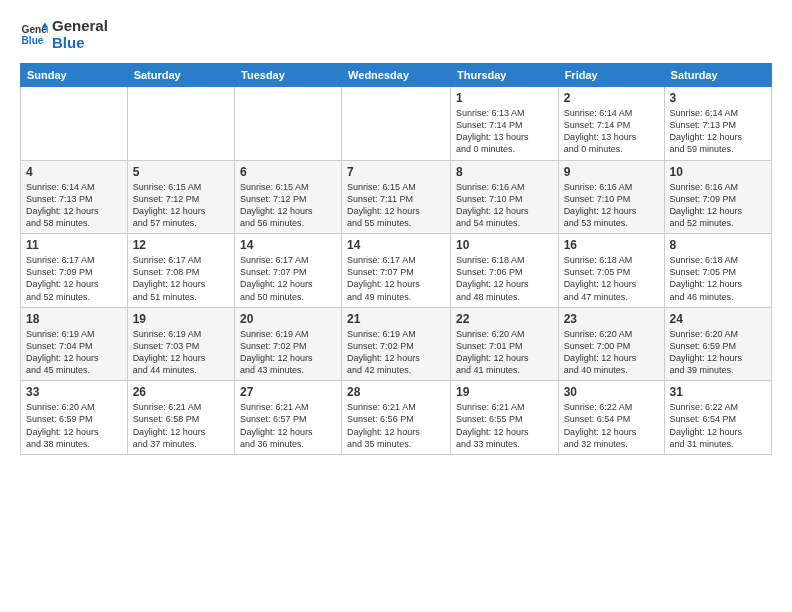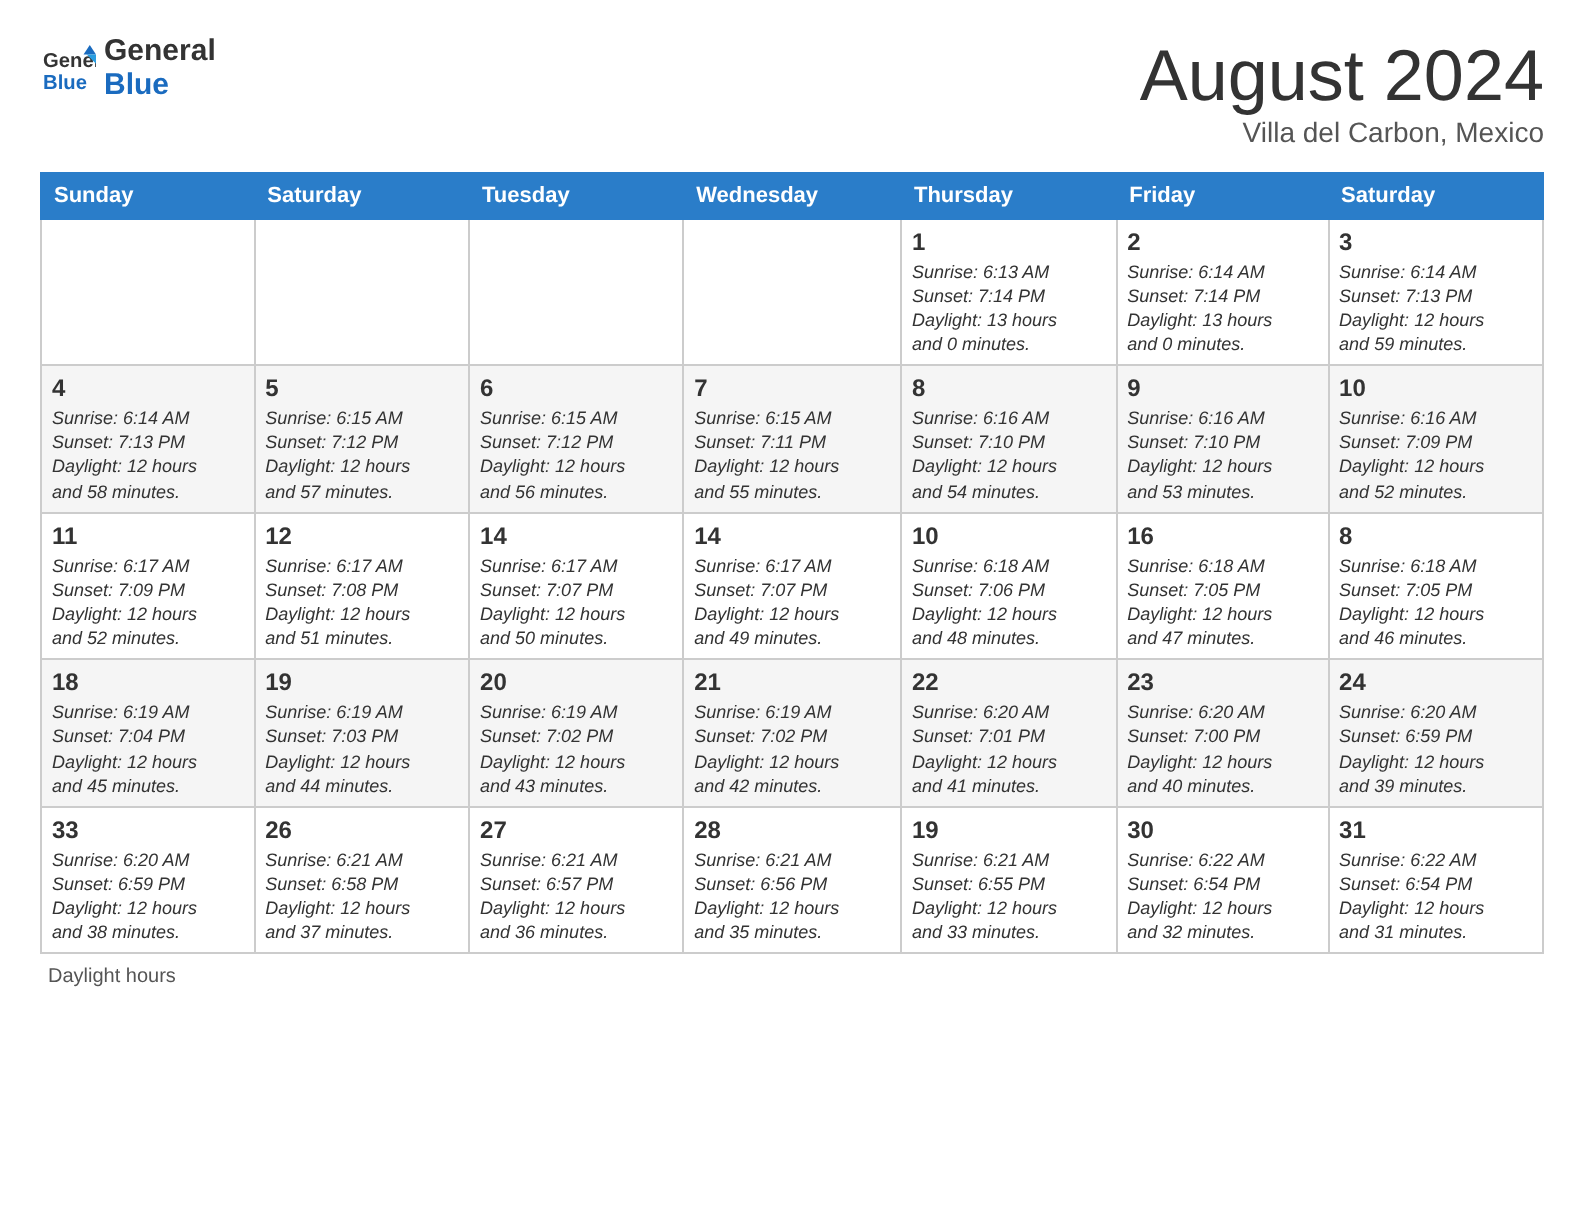--- a/index.html
+++ b/index.html
@@ -75,21 +75,20 @@
       font-size: 12px;
       font-weight: bold;
       color: #333;
       display: block;
       margin-bottom: 2px;
     }
     .day-info {
       color: #333;
       line-height: 1.35;
       font-size: 9px;
-      font-style: italic;
     }
     .footer {
       margin-top: 6px;
       font-size: 10px;
       color: #555;
       text-align: left;
       padding-left: 4px;
     }
   </style>
 </head>
@@ -102,24 +101,20 @@
         <text x="2" y="16" font-size="13" font-weight="bold" fill="#333" font-family="Arial">General</text>
         <text x="2" y="30" font-size="13" font-weight="bold" fill="#1a6bbf" font-family="Arial">Blue</text>
         <polygon points="28,8 36,8 32,2" fill="#1a6bbf"></polygon>
         <polygon points="30,8 36,8 36,14" fill="#2a9de0"></polygon>
       </svg>
       <div style="display:flex;flex-direction:column;">
         <span style="font-size:15px;font-weight:bold;color:#333;line-height:1.1;">General</span>
         <span style="font-size:15px;font-weight:bold;color:#1a6bbf;line-height:1.1;">Blue</span>
       </div>
     </div>
-    <div class="title-block">
-      <div class="month-title">August 2024</div>
-      <div class="location">Villa del Carbon, Mexico</div>
-    </div>
   </div>
 
   <table class="calendar">
     <thead>
       <tr>
       <th>Sunday</th>
           <th>Saturday</th>
           <th>Tuesday</th>
           <th>Wednesday</th>
           <th>Thursday</th>
@@ -355,16 +350,13 @@
             <span class="day-number">31</span>
             <div class="day-info" style="white-space: pre-line;">Sunrise: 6:22 AM
 Sunset: 6:54 PM
 Daylight: 12 hours
 and 31 minutes.</div>
           </td>
         </tr>
       </tbody>
   </table>
 
-  <div class="footer">
-    <span>Daylight hours</span>
-  </div>
 </div>
 
 </body></html>

